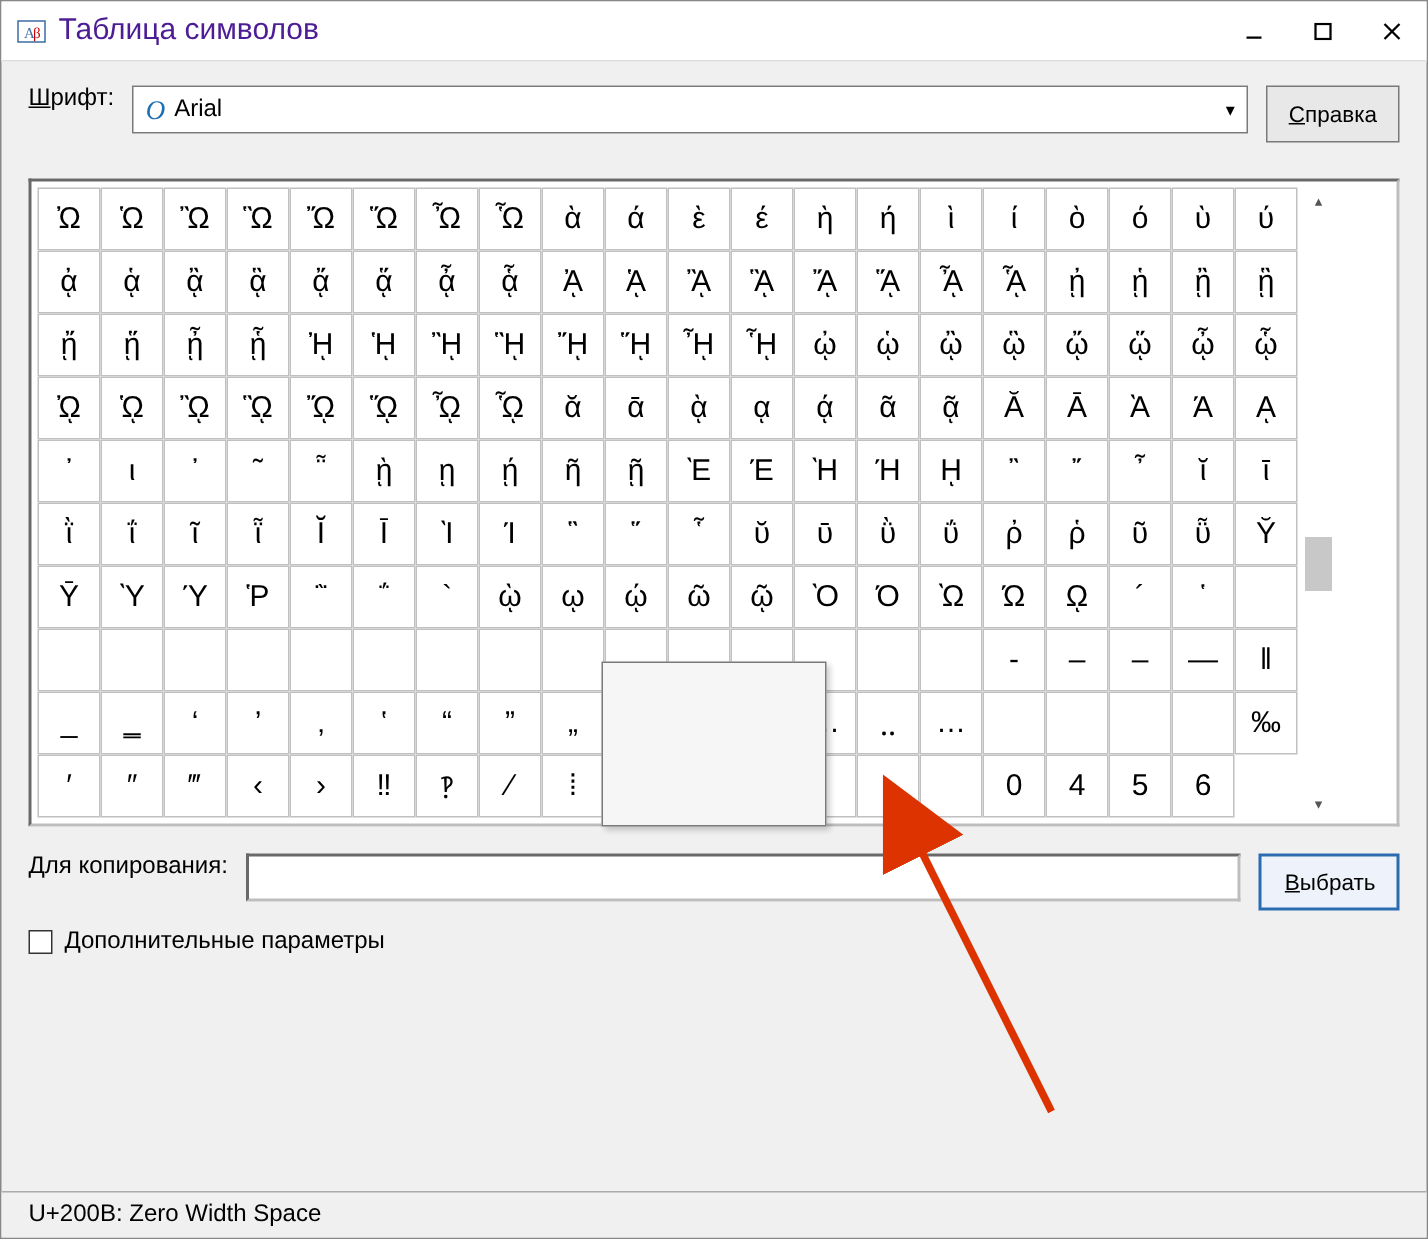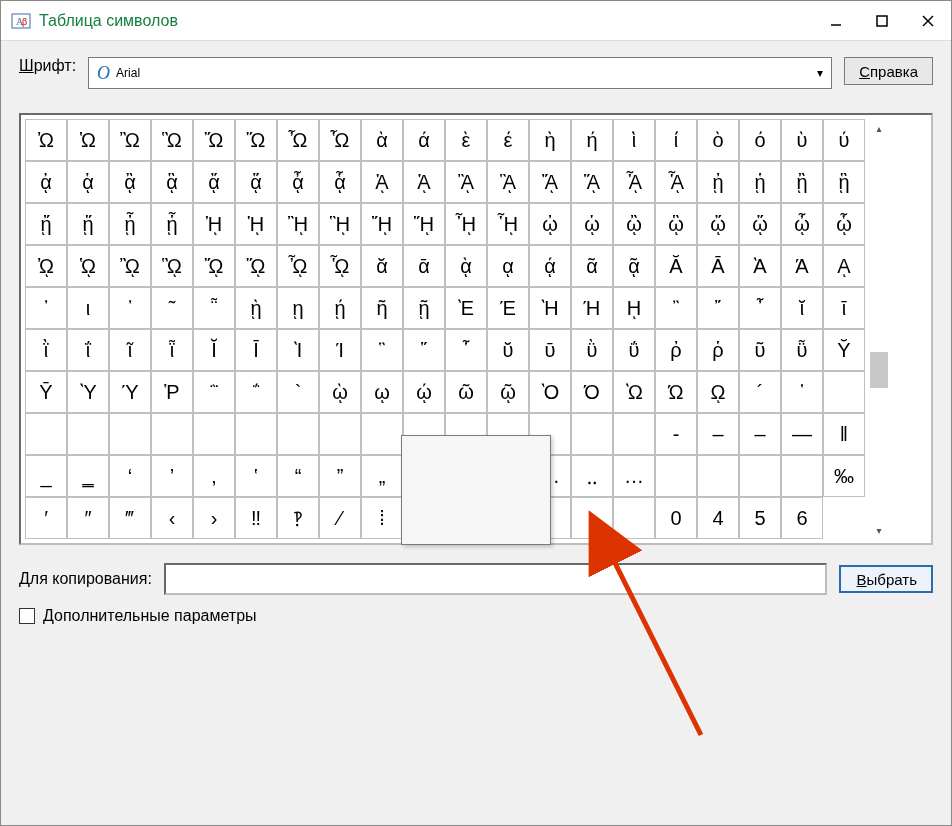--- a/index.html
+++ b/index.html
@@ -20,42 +20,42 @@
 }
 .titlebar {
   height: 40px;
   background: #fff;
   display: flex;
   align-items: center;
   padding-left: 10px;
   border-bottom: 1px solid #ddd;
 }
 .titlebar .icon { width: 20px; height: 20px; margin-right: 8px; }
-.titlebar .title { flex: 1; font-size: 16px; color: #15803d; }
+.titlebar .title { flex: 1; font-size: 20px; color: #4c1d95; }
 .winbtn { width: 46px; height: 38px; display: flex; align-items: center; justify-content: center; font-size: 14px; }
 .content { padding: 16px 18px 8px 18px; flex: 1; display: flex; flex-direction: column; }
 .row-font { display: flex; align-items: flex-start; gap: 12px; margin-bottom: 24px; }
 .lbl { font-size: 16px; }
 .font-select {
   flex: 1;
   height: 32px;
   background: #fff;
   border: 1px solid #7a7a7a;
   display: flex;
   align-items: center;
   padding: 0 8px;
   position: relative;
 }
 .font-select .o { font-style: italic; color: #1a6fb5; font-family: Georgia, serif; font-size: 18px; margin-right: 6px; }
-.font-select .name { font-size: 12px; }
+.font-select .name { font-size: 16px; }
 .font-select .chev { margin-left: auto; font-size: 12px; }
 .btn {
   background: #e8e8e8;
   border: 1px solid #7a7a7a;
-  height: 28px;
+  height: 38px;
   padding: 0 14px;
   font-size: 15px;
   display: inline-flex;
   align-items: center;
   justify-content: center;
 }
 .btn.primary { border: 2px solid #2b6cb0; background: #eef3fb; padding-left: 16px; }
 .grid-wrap {
   border: 2px inset #bdbdbd;
   background: #fff;
@@ -89,21 +89,21 @@
   position: absolute;
   left: 380px;
   top: 320px;
   width: 150px;
   height: 110px;
   background: #f6f6f6;
   border: 1px solid #7a7a7a;
   box-shadow: 2px 2px 4px rgba(0,0,0,0.2);
 }
 .arrow-svg { position: absolute; left: 380px; top: 320px; pointer-events: none; }
-.row-copy { display: flex; align-items: center; gap: 12px; margin-bottom: 12px; }
+.row-copy { display: flex; align-items: flex-start; gap: 12px; margin-bottom: 12px; }
 .copy-input {
   flex: 1;
   height: 32px;
   background: #fff;
   border: 2px inset #bdbdbd;
   padding: 0 6px;
 }
 .row-adv { display: flex; align-items: center; gap: 8px; margin-bottom: 16px; }
 .chk { width: 16px; height: 16px; border: 1px solid #333; background: #fff; }
 .statusbar {
@@ -385,13 +385,14 @@
           <span class="ul-first">Выбрать</span>
         </button>
     </div>
 
     <div class="row-adv">
       <div class="chk"></div>
       <span class="lbl">Дополнительные параметры</span>
     </div>
   </div>
 
+  <div class="statusbar">U+200B: Zero Width Space</div>
 </div>
 
 </body></html>

